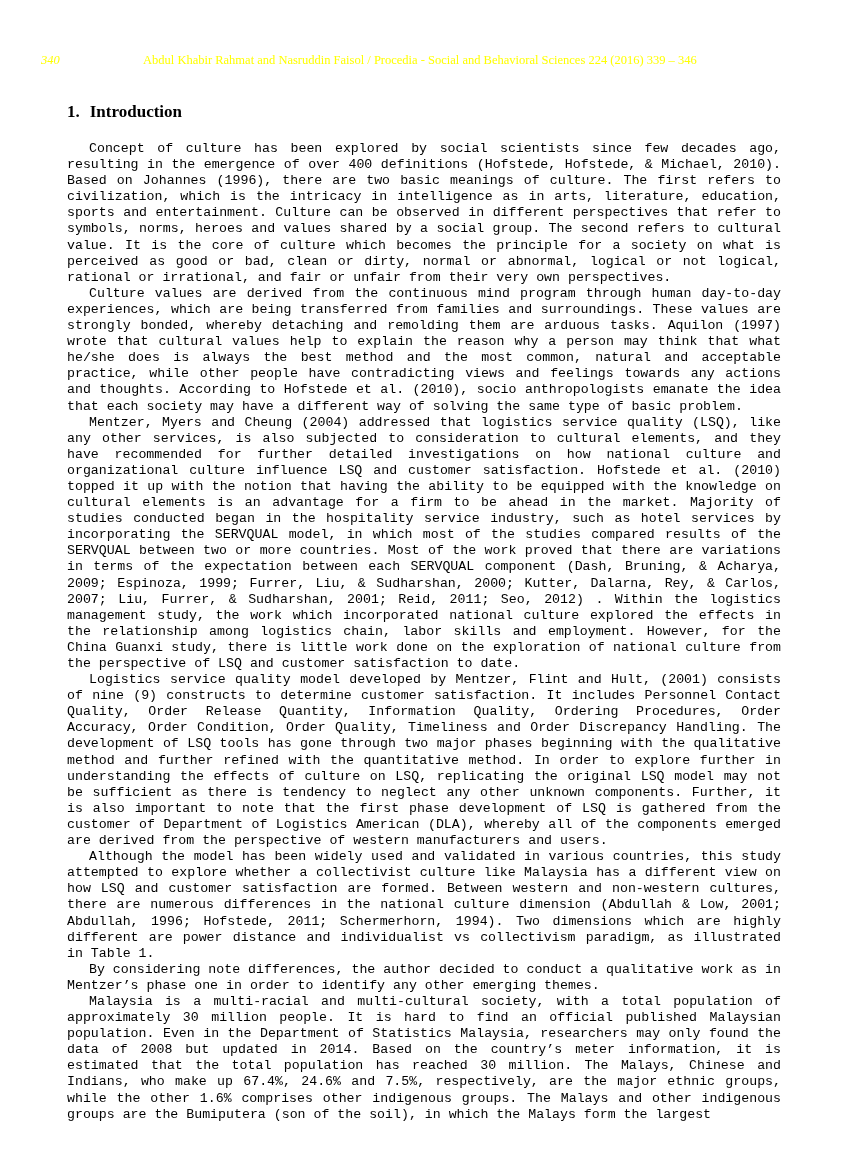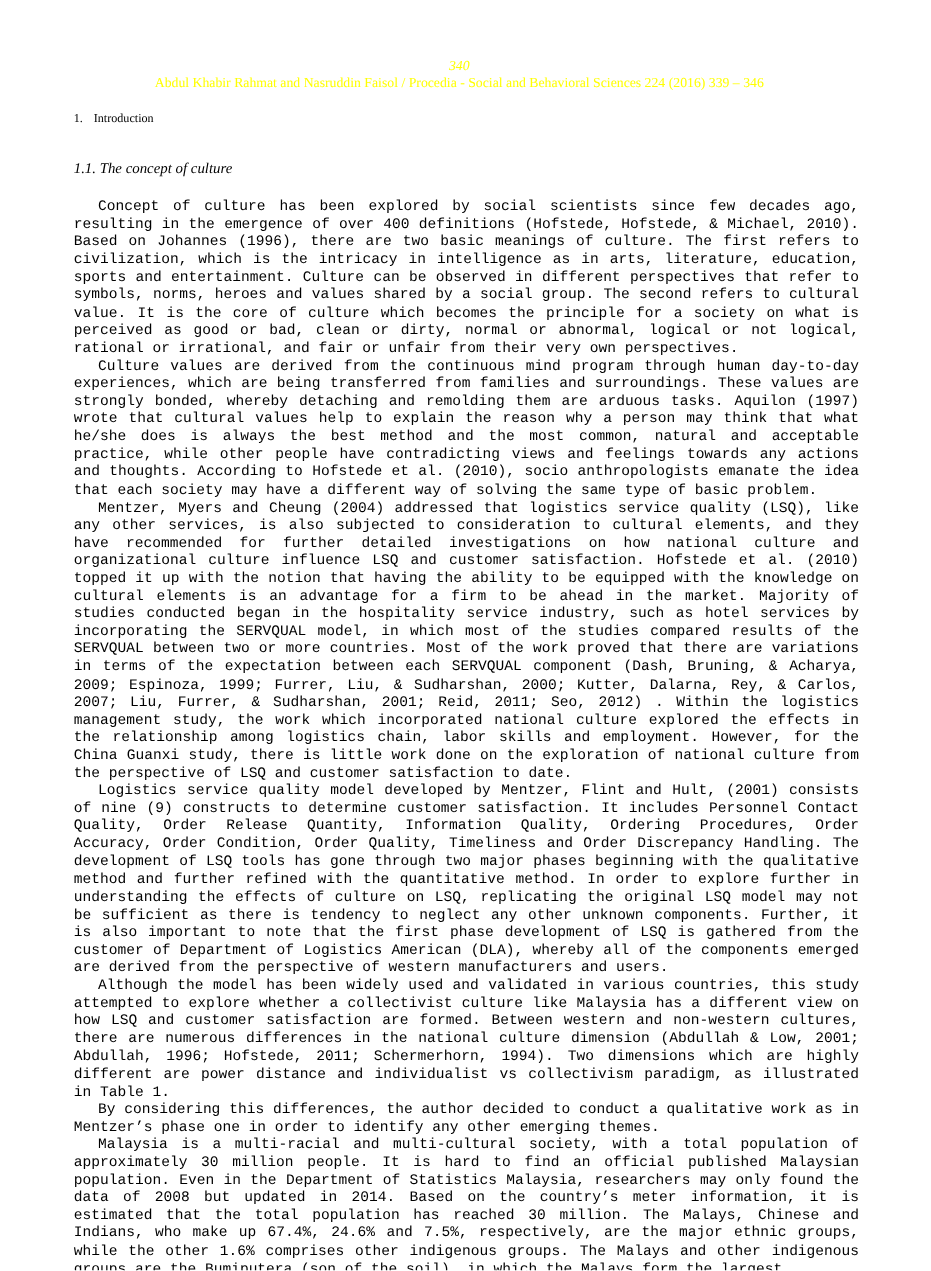--- a/index.html
+++ b/index.html
@@ -12,46 +12,45 @@
     width: 846px;
     height: 1155px;
     background: #ffffff;
     overflow: hidden;
     font-family: "Liberation Serif", "DejaVu Serif", serif;
     color: #000000;
   }
   .running-header {
     position: absolute;
     top: 53px;
-    left: 55px;
+    left: 41px;
     right: 66px;
     display: flex;
     align-items: center;
     font-size: 12.5px;
     color: #ffff00;
-    flex-direction: column;
   }
   .page-number {
     font-style: italic;
     flex: 0 0 auto;
   }
   .running-head-text {
     flex: 1 1 auto;
     text-align: center;
     white-space: nowrap;
   }
   .content {
     position: absolute;
     top: 96px;
     left: 67px;
     width: 714px;
   }
   .section-heading {
-    font-size: 11px;
-    font-weight: normal;
+    font-size: 17px;
+    font-weight: bold;
     margin: 0 0 0 0;
     padding-top: 6px;
   }
   .section-heading .num { margin-right: 10px; }
   .subsection-heading {
     font-size: 13.5px;
     font-style: italic;
     font-weight: normal;
     margin: 0;
     padding-top: 31px;
@@ -75,27 +74,26 @@
 
   <div class="running-header" style="color: rgb(255, 255, 0);">
     <span class="page-number">340</span>
     <span class="running-head-text">Abdul Khabir Rahmat and Nasruddin Faisol / Procedia - Social and Behavioral Sciences 224 (2016) 339 – 346</span>
   </div>
 
   <div class="content">
 
     <h2 class="section-heading"><span class="num">1.</span><span>Introduction</span></h2>
 
-    <h3 class="subsection-heading">1.1. The concept of culture</h3>
 
     <div class="body-text">
       <p>Concept of culture has been explored by social scientists since few decades ago, resulting in the emergence of over 400 definitions (Hofstede, Hofstede, &amp; Michael, 2010). Based on Johannes (1996), there are two basic meanings of culture. The first refers to civilization, which is the intricacy in intelligence as in arts, literature, education, sports and entertainment. Culture can be observed in different perspectives that refer to symbols, norms, heroes and values shared by a social group. The second refers to cultural value. It is the core of culture which becomes the principle for a society on what is perceived as good or bad, clean or dirty, normal or abnormal, logical or not logical, rational or irrational, and fair or unfair from their very own perspectives.</p>
       <p>Culture values are derived from the continuous mind program through human day-to-day experiences, which are being transferred from families and surroundings. These values are strongly bonded, whereby detaching and remolding them are arduous tasks. Aquilon (1997) wrote that cultural values help to explain the reason why a person may think that what he/she does is always the best method and the most common, natural and acceptable practice, while other people have contradicting views and feelings towards any actions and thoughts. According to Hofstede et al. (2010), socio anthropologists emanate the idea that each society may have a different way of solving the same type of basic problem.</p>
       <p>Mentzer, Myers and Cheung (2004) addressed that logistics service quality (LSQ), like any other services, is also subjected to consideration to cultural elements, and they have recommended for further detailed investigations on how national culture and organizational culture influence LSQ and customer satisfaction. Hofstede et al. (2010) topped it up with the notion that having the ability to be equipped with the knowledge on cultural elements is an advantage for a firm to be ahead in the market. Majority of studies conducted began in the hospitality service industry, such as hotel services by incorporating the SERVQUAL model, in which most of the studies compared results of the SERVQUAL between two or more countries. Most of the work proved that there are variations in terms of the expectation between each SERVQUAL component (Dash, Bruning, &amp; Acharya, 2009; Espinoza, 1999; Furrer, Liu, &amp; Sudharshan, 2000; Kutter, Dalarna, Rey, &amp; Carlos, 2007; Liu, Furrer, &amp; Sudharshan, 2001; Reid, 2011; Seo, 2012) . Within the logistics management study, the work which incorporated national culture explored the effects in the relationship among logistics chain, labor skills and employment.  However, for the China Guanxi study, there is little work done on the exploration of national culture from the perspective of LSQ and customer satisfaction to date.</p>
       <p>Logistics service quality model developed by Mentzer, Flint and Hult, (2001) consists of nine (9) constructs to determine customer satisfaction. It includes Personnel Contact Quality, Order Release Quantity, Information Quality, Ordering Procedures, Order Accuracy, Order Condition, Order Quality, Timeliness and Order Discrepancy Handling. The development of LSQ tools has gone through two major phases beginning with the qualitative method and further refined with the quantitative method. In order to explore further in understanding the effects of culture on LSQ, replicating the original LSQ model may not be sufficient as there is tendency to neglect any other unknown components. Further, it is also important to note that the first phase development of LSQ is gathered from the customer of Department of Logistics American (DLA), whereby all of the components emerged are derived from the perspective of western manufacturers and users.</p>
       <p>Although the model has been widely used and validated in various countries, this study attempted to explore whether a collectivist culture like Malaysia has a different view on how LSQ and customer satisfaction are formed. Between western and non-western cultures, there are numerous differences in the national culture dimension (Abdullah &amp; Low, 2001; Abdullah, 1996; Hofstede, 2011; Schermerhorn, 1994). Two dimensions which are highly different are power distance and individualist vs collectivism paradigm, as illustrated in Table 1.</p>
-      <p>By considering this differences, the author decided to conduct a qualitative work as in Mentzer’s phase one in order to identify any other emerging themes.</p>
+      <p>By considering note differences, the author decided to conduct a qualitative work as in Mentzer’s phase one in order to identify any other emerging themes.</p>
       <p>Malaysia is a multi-racial and multi-cultural society, with a total population of approximately 30 million people. It is hard to find an official published Malaysian population. Even in the Department of Statistics Malaysia, researchers may only found the data of 2008 but updated in 2014. Based on the country’s meter information, it is estimated that the total population has reached 30 million.  The Malays, Chinese and Indians, who make up 67.4%, 24.6% and 7.5%, respectively, are the major ethnic groups, while the other 1.6% comprises other indigenous groups. The Malays and other indigenous groups are the Bumiputera (son of the soil), in which the Malays form the largest</p>
     </div>
 
   </div>
 
 </div>
 
 </body></html>

